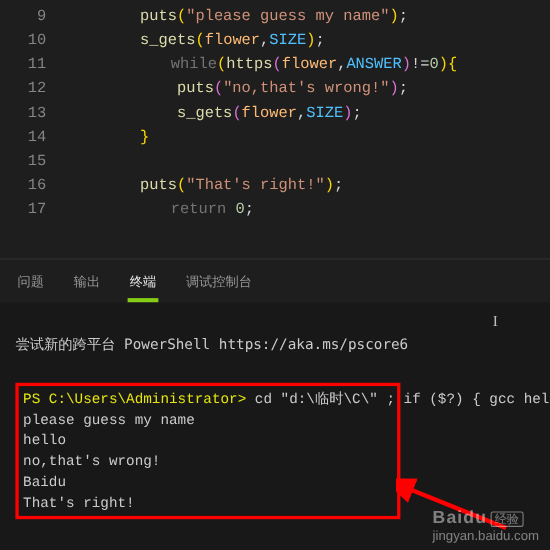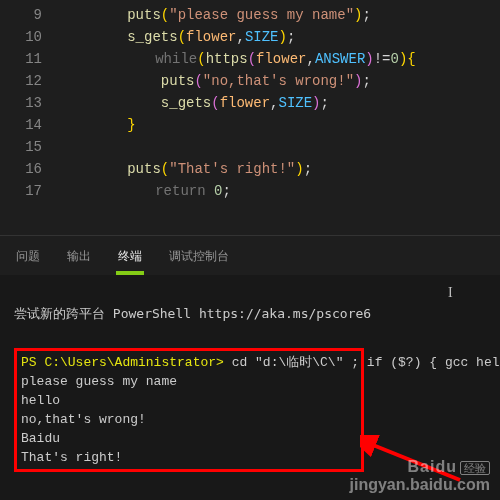--- a/index.html
+++ b/index.html
@@ -79,28 +79,27 @@
   left: 448px;
   top: 285px;
   font-family: serif;
   color: #bdbdbd;
   pointer-events: none;
 }
 .watermark {
   position: absolute;
   right: 10px;
   bottom: 6px;
-  text-align: right;
   color: rgba(255,255,255,0.45);
   font-family: Arial, sans-serif;
   pointer-events: none;
 }
 .watermark .brand { font-size: 16px; font-weight: bold; letter-spacing: 1px; }
 .watermark .jing { font-size: 11px; border: 1px solid rgba(255,255,255,0.45); border-radius: 2px; padding: 0 3px; margin-left: 3px; }
-.watermark .url { font-size: 16px; font-weight: bold; }
+.watermark .url { font-size: 12px; }
 </style>
 </head>
 <body>
 
 <div class="editor">
   <div class="gutter">
     <div class="line-num">9</div>
     <div class="line-num">10</div>
     <div class="line-num">11</div>
     <div class="line-num">12</div>

